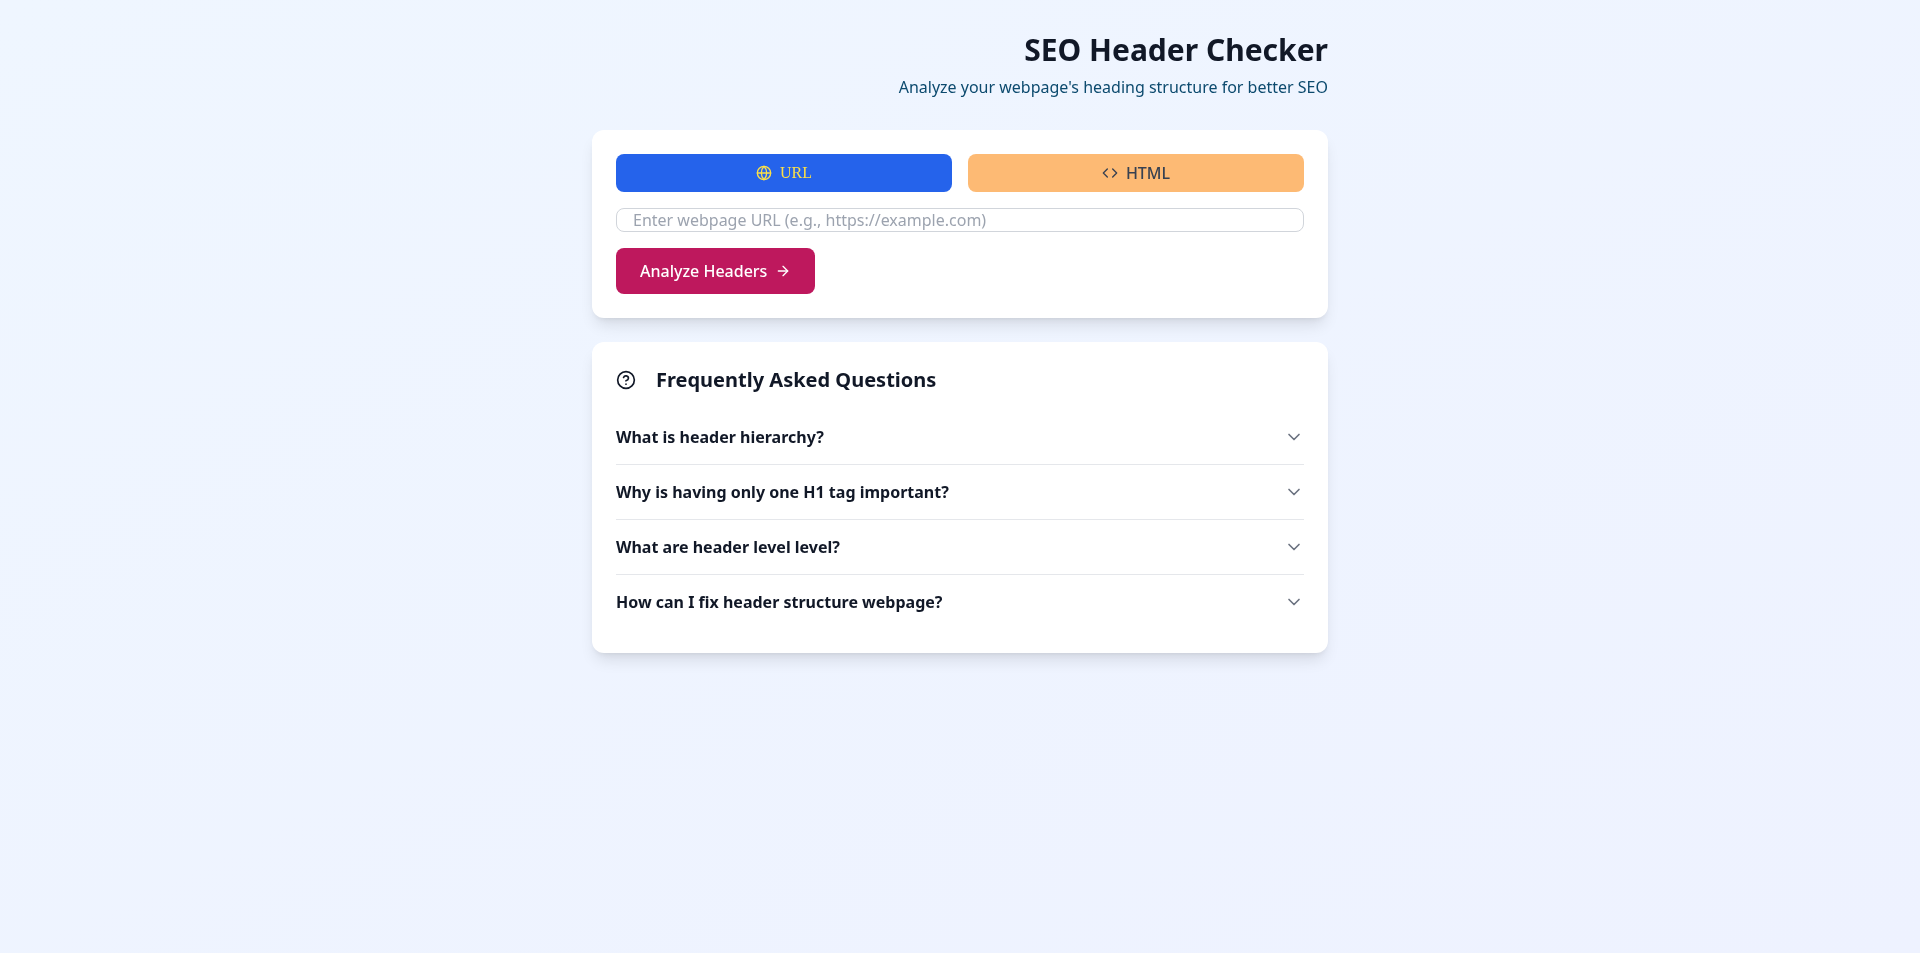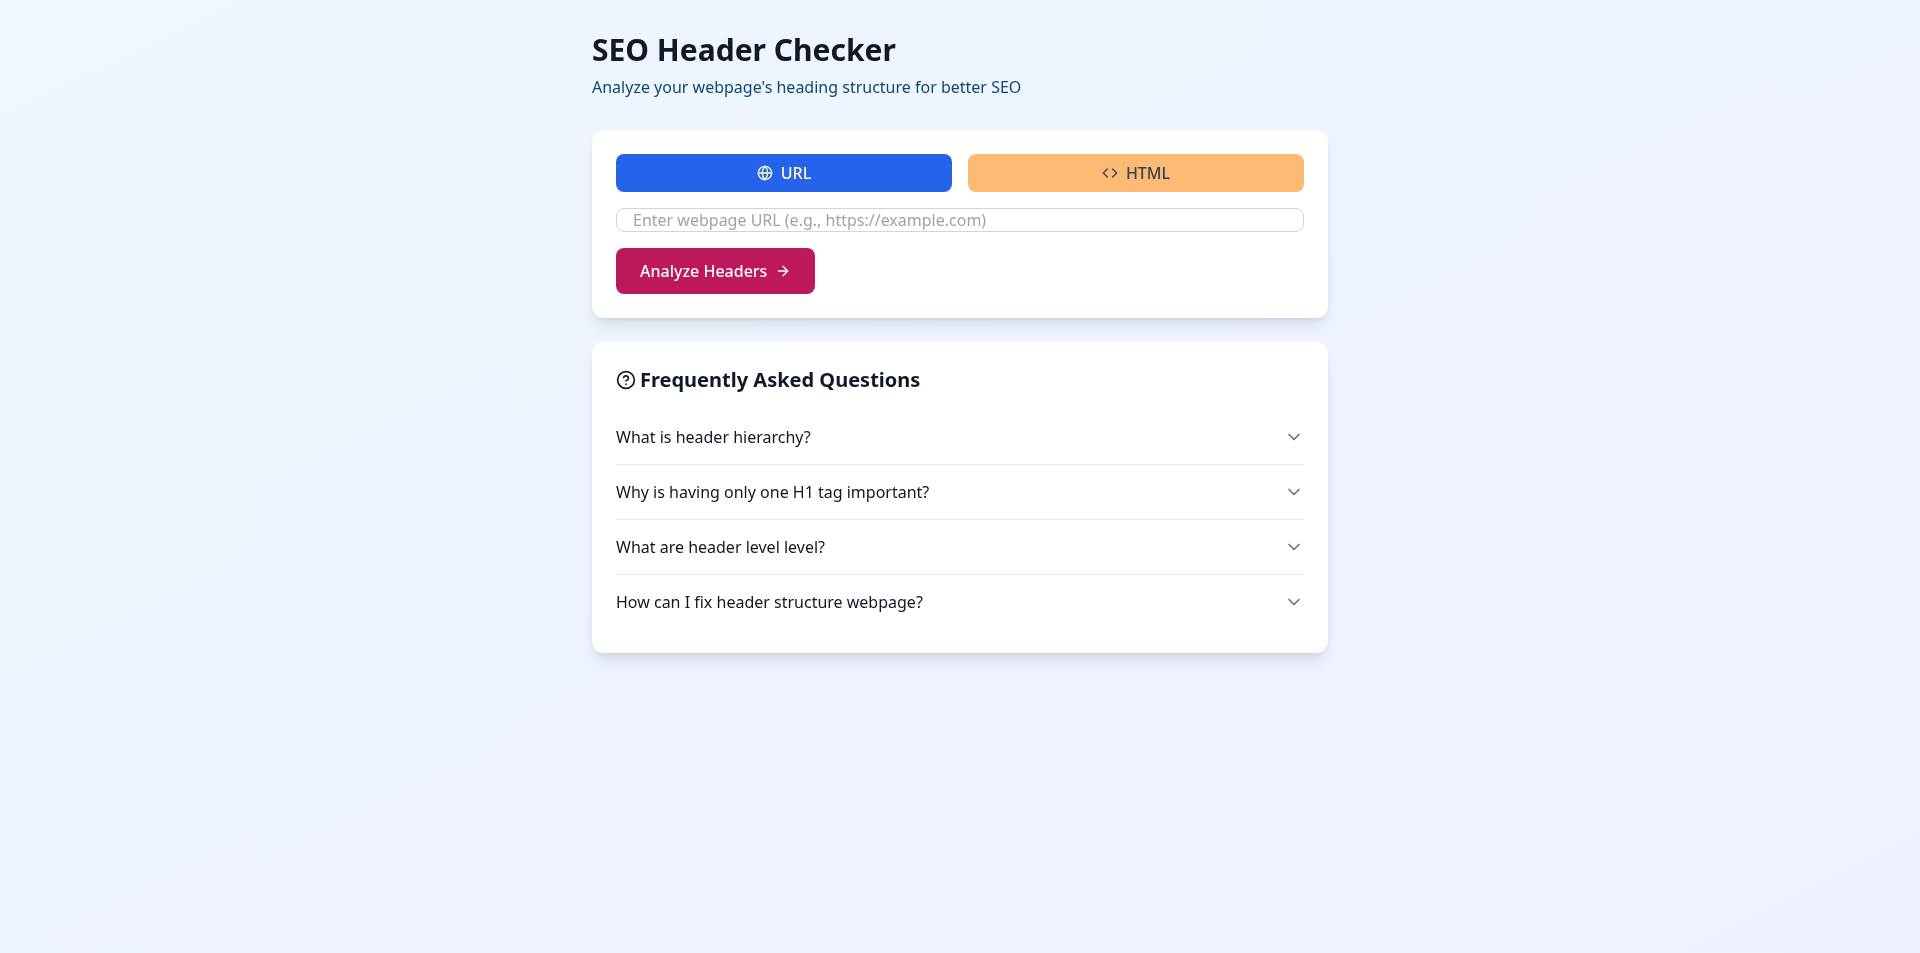--- a/index.html
+++ b/index.html
@@ -15,21 +15,21 @@
       width: 1920px;
     }
 
     .container {
       max-width: 768px;
       margin: 0 auto;
       padding: 32px 16px;
     }
 
     .header {
-      text-align: left;
+      text-align: right;
       margin-bottom: 32px;
     }
 
     .page-title {
       font-size: 30px;
       font-weight: 700;
       color: #111827;
       margin-bottom: 8px;
       line-height: 36px;
     }
@@ -63,21 +63,22 @@
       cursor: pointer;
       display: flex;
       align-items: center;
       justify-content: center;
       gap: 8px;
       font-family: inherit;
     }
 
     .tab-button.active {
       background: #2563eb;
-      color: #fef9c3;
+      color: #fde047;
+      font-family: Liberation Serif, serif;
     }
 
     .tab-button.inactive {
       background: #fdba74;
       color: #374151;
     }
 
     .tab-button .icon {
       width: 16px;
       height: 16px;
@@ -117,21 +118,21 @@
 
     .analyze-button .icon {
       width: 16px;
       height: 16px;
       display: inline-flex;
     }
 
     .faq-title-row {
       display: flex;
       align-items: center;
-      gap: 4px;
+      gap: 20px;
       margin-bottom: 16px;
     }
 
     .faq-title-row .icon {
       width: 20px;
       height: 20px;
       display: inline-flex;
       color: #111827;
     }
 
@@ -162,21 +163,21 @@
       justify-content: space-between;
       padding: 16px 0;
       background: none;
       border: none;
       cursor: pointer;
       text-align: left;
       font-family: inherit;
     }
 
     .faq-question-text {
-      font-weight: 400;
+      font-weight: 700;
       color: #111827;
       font-size: 16px;
     }
 
     .faq-question .icon {
       width: 20px;
       height: 20px;
       color: #6b7280;
       flex-shrink: 0;
       display: inline-flex;

